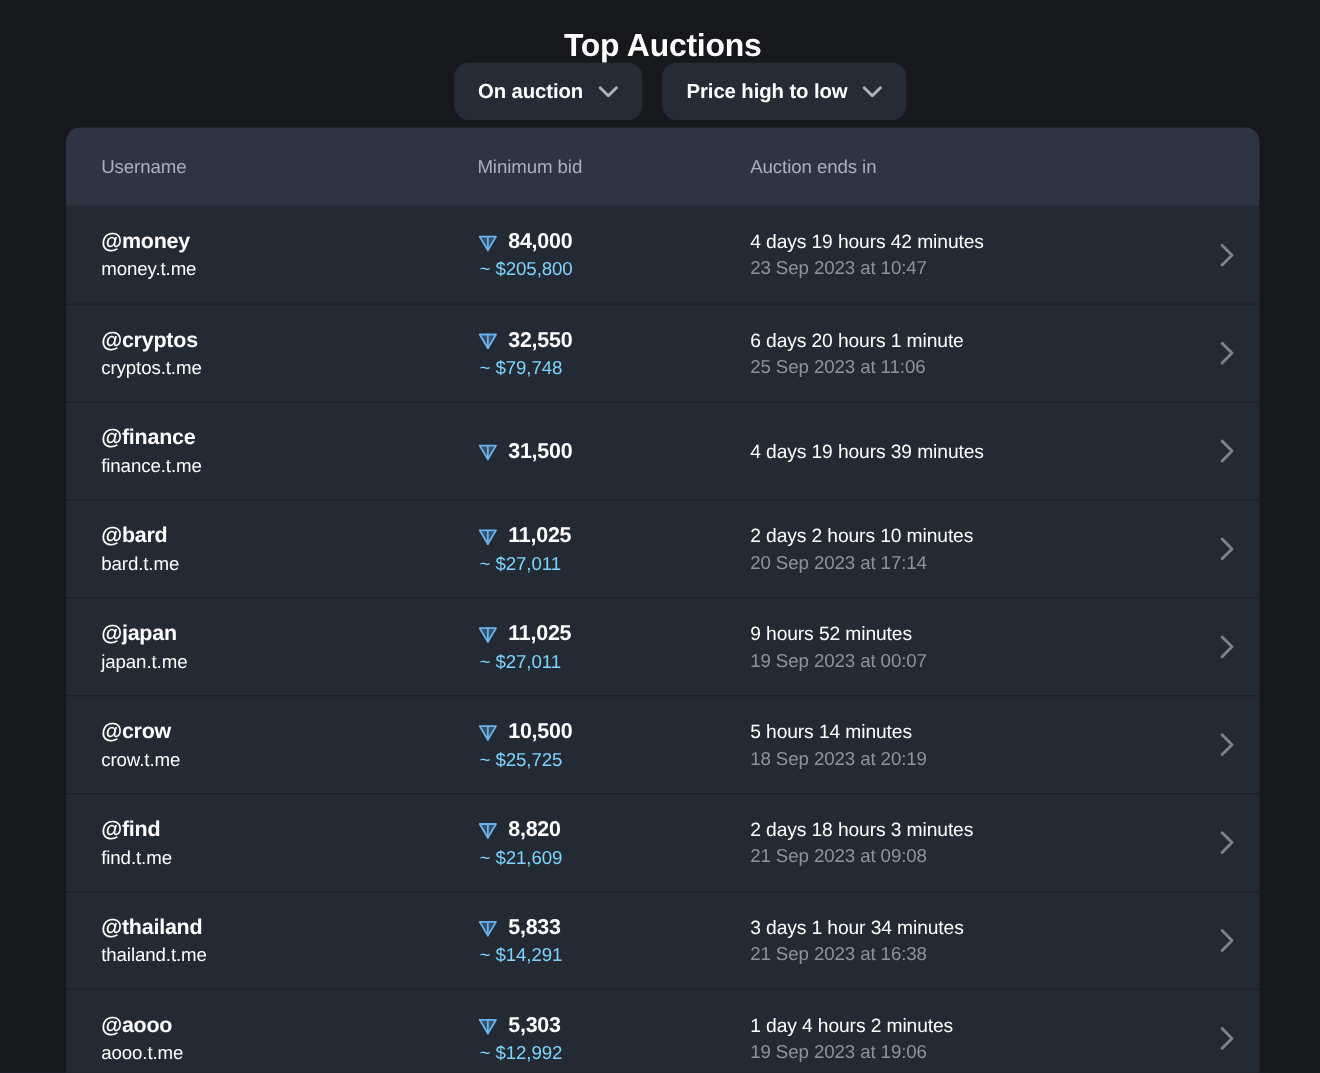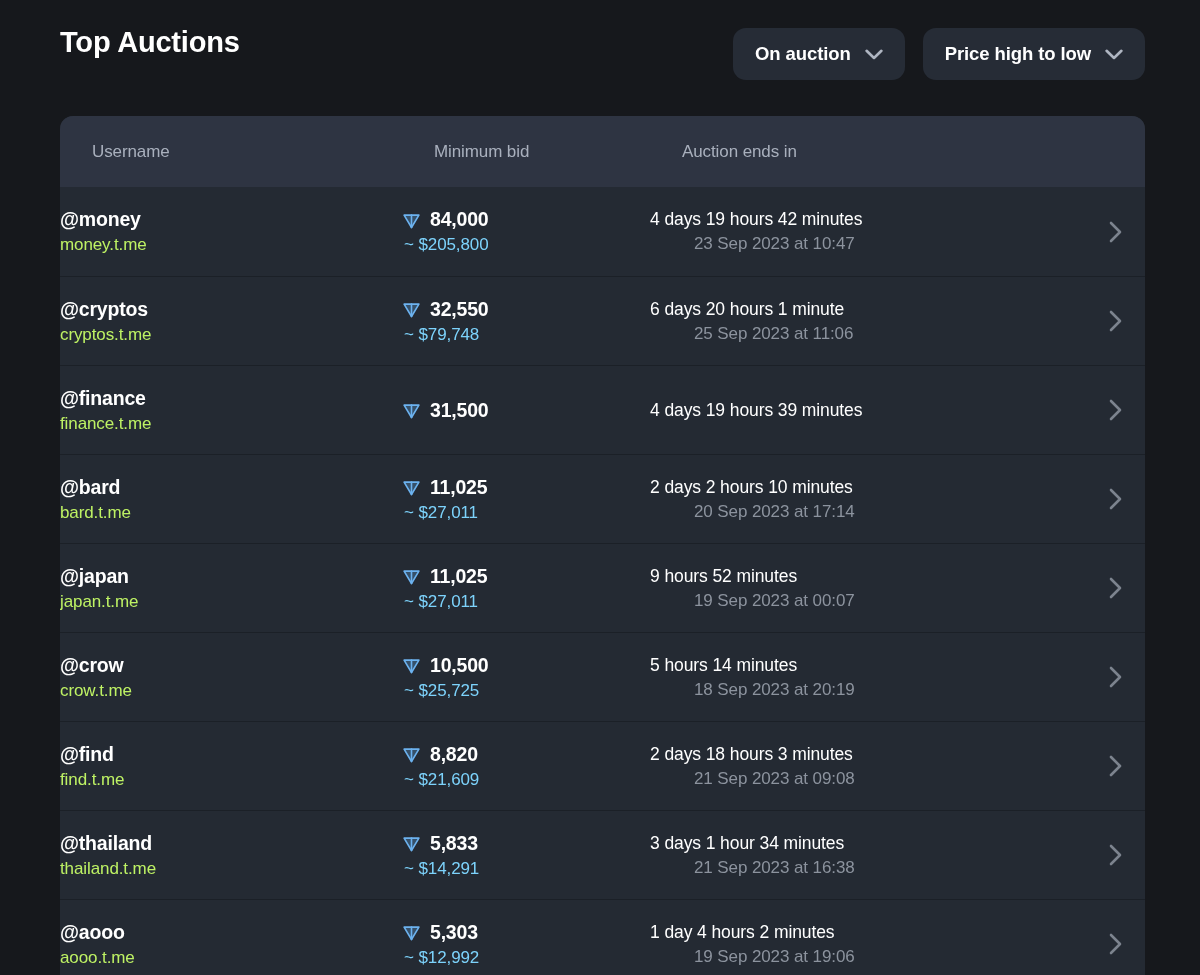--- a/index.html
+++ b/index.html
@@ -25,22 +25,23 @@
   }
 
   
   .header {
     position: absolute;
     left: 60px;
     top: 28px;
     width: 1085px;
     height: 80px;
     display: flex;
-    align-items: flex-start;
+    align-items: center;
     justify-content: space-between;
+    flex-direction: column;
   }
 
   .page-title {
     font-size: 29px;
     font-weight: bold;
     color: #ffffff;
     letter-spacing: -0.2px;
     line-height: 1;
   }
 
@@ -107,20 +108,21 @@
   .col-user   { width: 342px; flex: 0 0 342px; }
   .col-bid    { width: 248px; flex: 0 0 248px; }
   .col-ends   { flex: 1 1 auto; }
   .col-arrow  { width: 60px;  flex: 0 0 60px; }
 
   .row {
     display: flex;
     align-items: center;
     height: 89px;
     background: #242a33;
+    padding-left: 32px;
     border-top: 1px solid #1b2027;
     cursor: pointer;
   }
   .row:first-child { border-top: none; }
 
   .cell-stack {
     display: flex;
     flex-direction: column;
     justify-content: center;
     gap: 5px;
@@ -129,21 +131,21 @@
   .username {
     font-size: 19.5px;
     font-weight: bold;
     color: #ffffff;
     letter-spacing: -0.2px;
     line-height: 1.15;
   }
 
   .userlink {
     font-size: 17px;
-    color: #bef264;
+    color: #ffffff;
     letter-spacing: -0.1px;
     line-height: 1.15;
   }
 
   .bid-main {
     display: flex;
     align-items: center;
     gap: 9px;
   }
 
@@ -178,21 +180,20 @@
     color: #ffffff;
     letter-spacing: -0.1px;
     line-height: 1.15;
   }
 
   .ends-date {
     font-size: 17px;
     color: #8c939e;
     letter-spacing: -0.1px;
     line-height: 1.15;
-    margin-left: 44px;
   }
 
   .row-arrow {
     margin-left: auto;
     width: 60px;
     display: flex;
     align-items: center;
     justify-content: center;
   }
   .chevron-right { width: 13px; height: 22px; display: block; }

